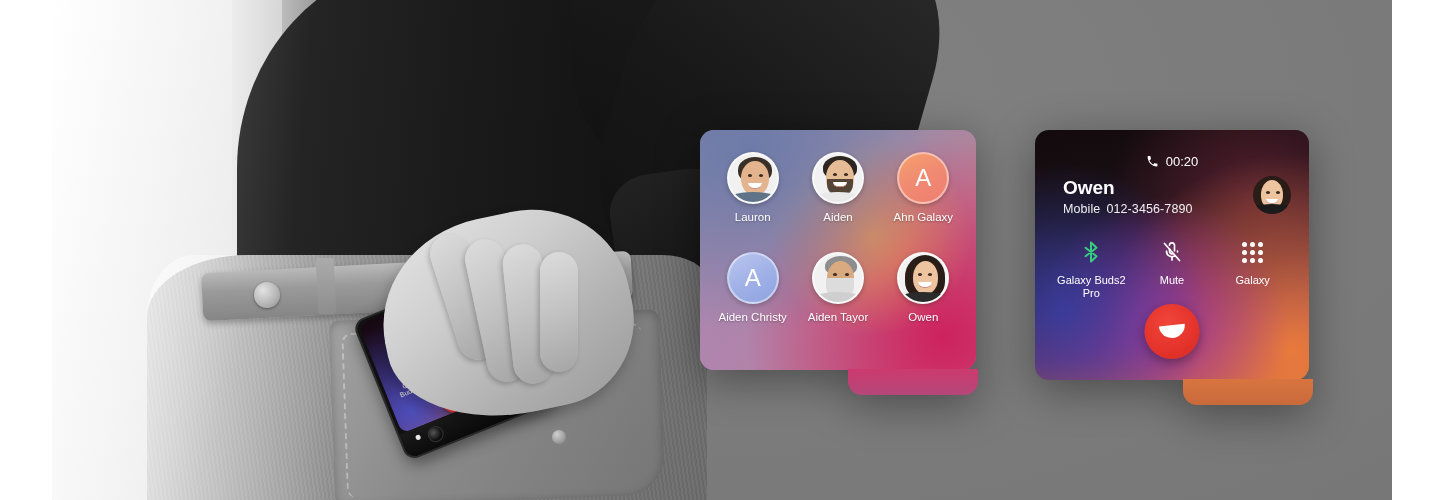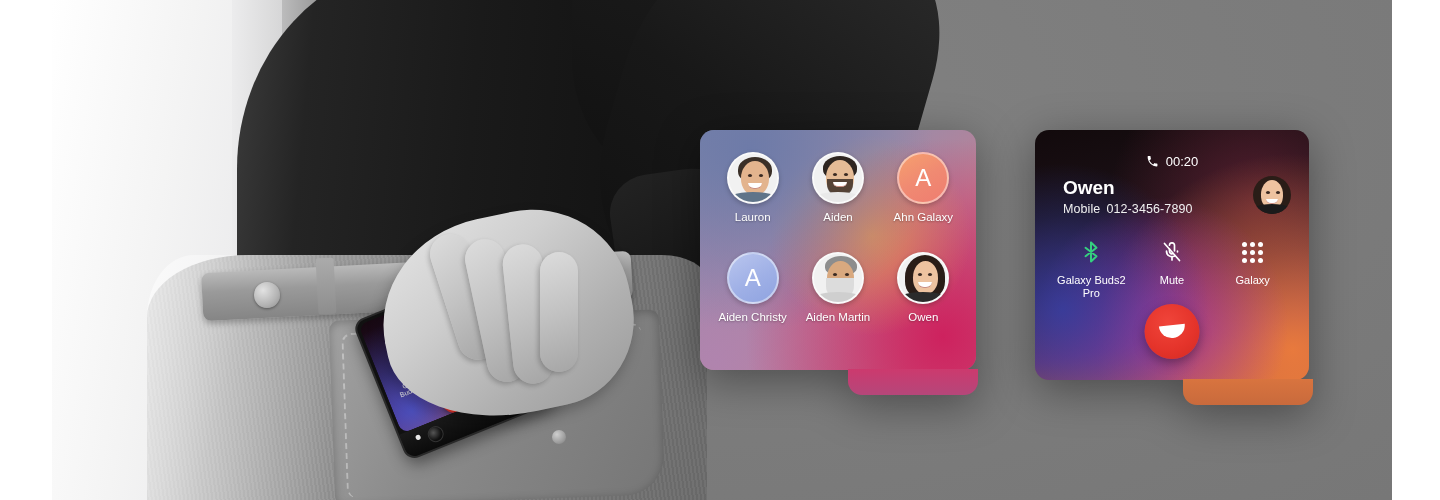--- a/index.html
+++ b/index.html
@@ -520,21 +520,21 @@
           <div class="avatar">
             <div class="face fa-tayor">
               <div class="hair"></div>
                 <div class="skin"></div>
                 <div class="beard"></div>
               <div class="eye l"></div>
                 <div class="eye r"></div>
                 <div class="body"></div>
             </div>
           </div>
-          <span class="contact-name">Aiden Martin</span>
+          <span class="contact-name">Aiden Tayor</span>
         </div>
 
         <div class="contact">
           <div class="avatar">
             <div class="face fa-owen">
               <div class="hair"></div>
                 <div class="skin"></div>
               <div class="eye l"></div>
                 <div class="eye r"></div>
               <div class="mouth"></div>

